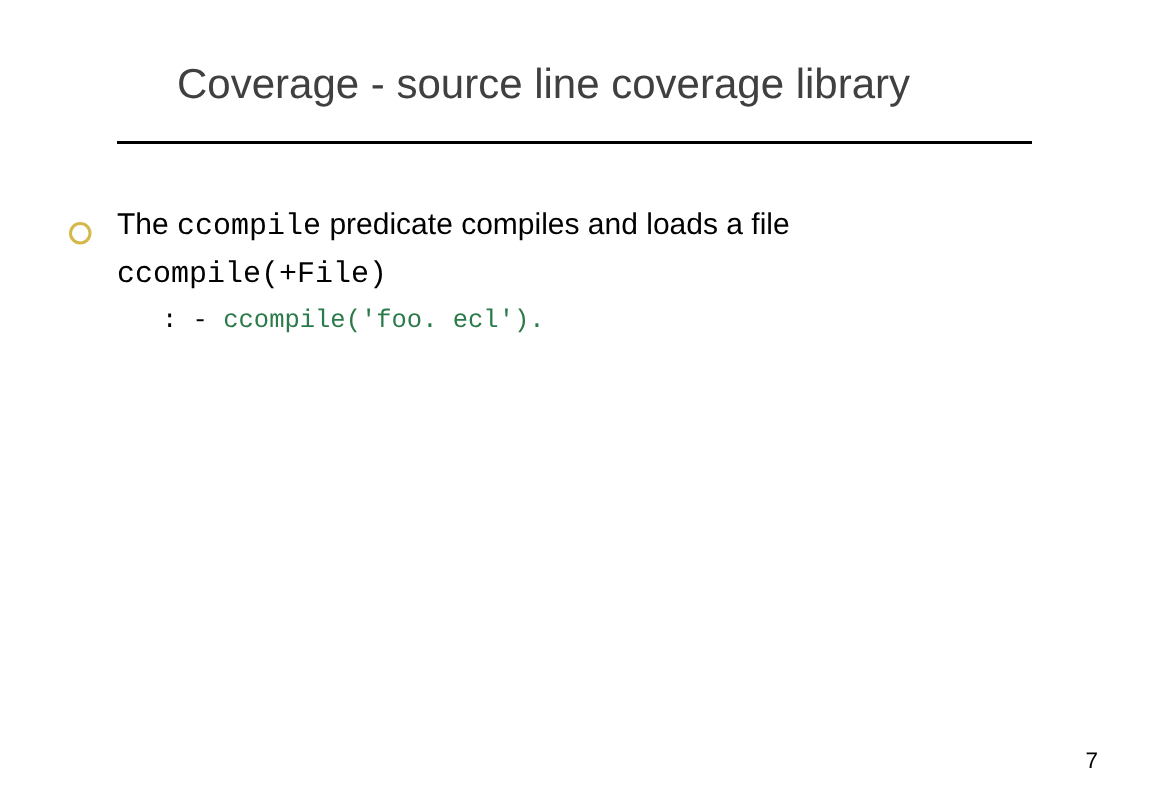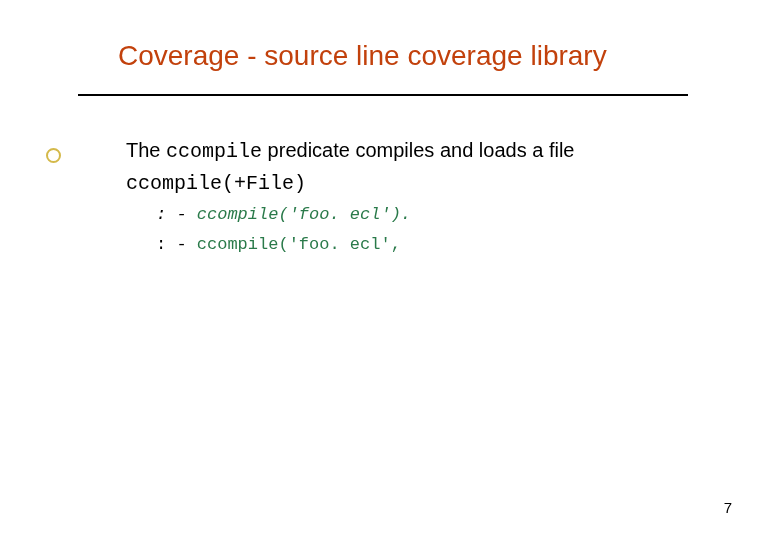--- a/index.html
+++ b/index.html
@@ -17,39 +17,38 @@
     width: 780px;
     height: 540px;
     box-sizing: border-box;
   }
   .title {
     position: absolute;
     top: 40px;
     left: 118px;
     font-size: 28px;
     font-weight: 400;
-    color: #c2410c;
+    color: #404040;
     white-space: nowrap;
   }
   .rule {
     position: absolute;
     top: 94px;
     left: 78px;
     width: 610px;
     height: 0;
     border-top: 2px solid #000;
   }
   .body {
     position: absolute;
     top: 138px;
     left: 78px;
     width: 610px;
     font-size: 20px;
     line-height: 1.28;
-    margin-left: 48px;
   }
   .bullet {
     position: absolute;
     top: 148px;
     left: 46px;
     width: 15px;
     height: 15px;
     border: 2px solid #d4b94a;
     border-radius: 50%;
     box-sizing: border-box;
@@ -62,21 +61,20 @@
   }
   .para1 {
     margin: 0 0 2px 0;
   }
   .sig1 {
     margin: 6px 0 0 0;
   }
   .ex1 {
     margin: 8px 0 0 30px;
     font-size: 17px;
-    font-style: italic;
   }
   .sig2 {
     margin: 10px 0 0 0;
     font-size: 22px;
   }
   .ex2a {
     margin: 8px 0 0 30px;
     font-size: 17px;
   }
   .ex2b {
@@ -108,21 +106,18 @@
       <span>The </span><span class="mono">ccompile</span><span> predicate compiles and loads a file</span>
     </div>
 
     <div class="sig1 mono">ccompile(+File)</div>
 
     <div class="ex1 mono">
       <span>: - </span><span class="green">ccompile('foo. ecl').</span>
     </div>
 
 
-    <div class="ex2a mono">
-      <span>: - </span><span class="green">ccompile('foo. ecl',</span>
-    </div>
 
   </div>
 
   <div class="pagenum">7</div>
 
 </div>
 
 </body></html>

